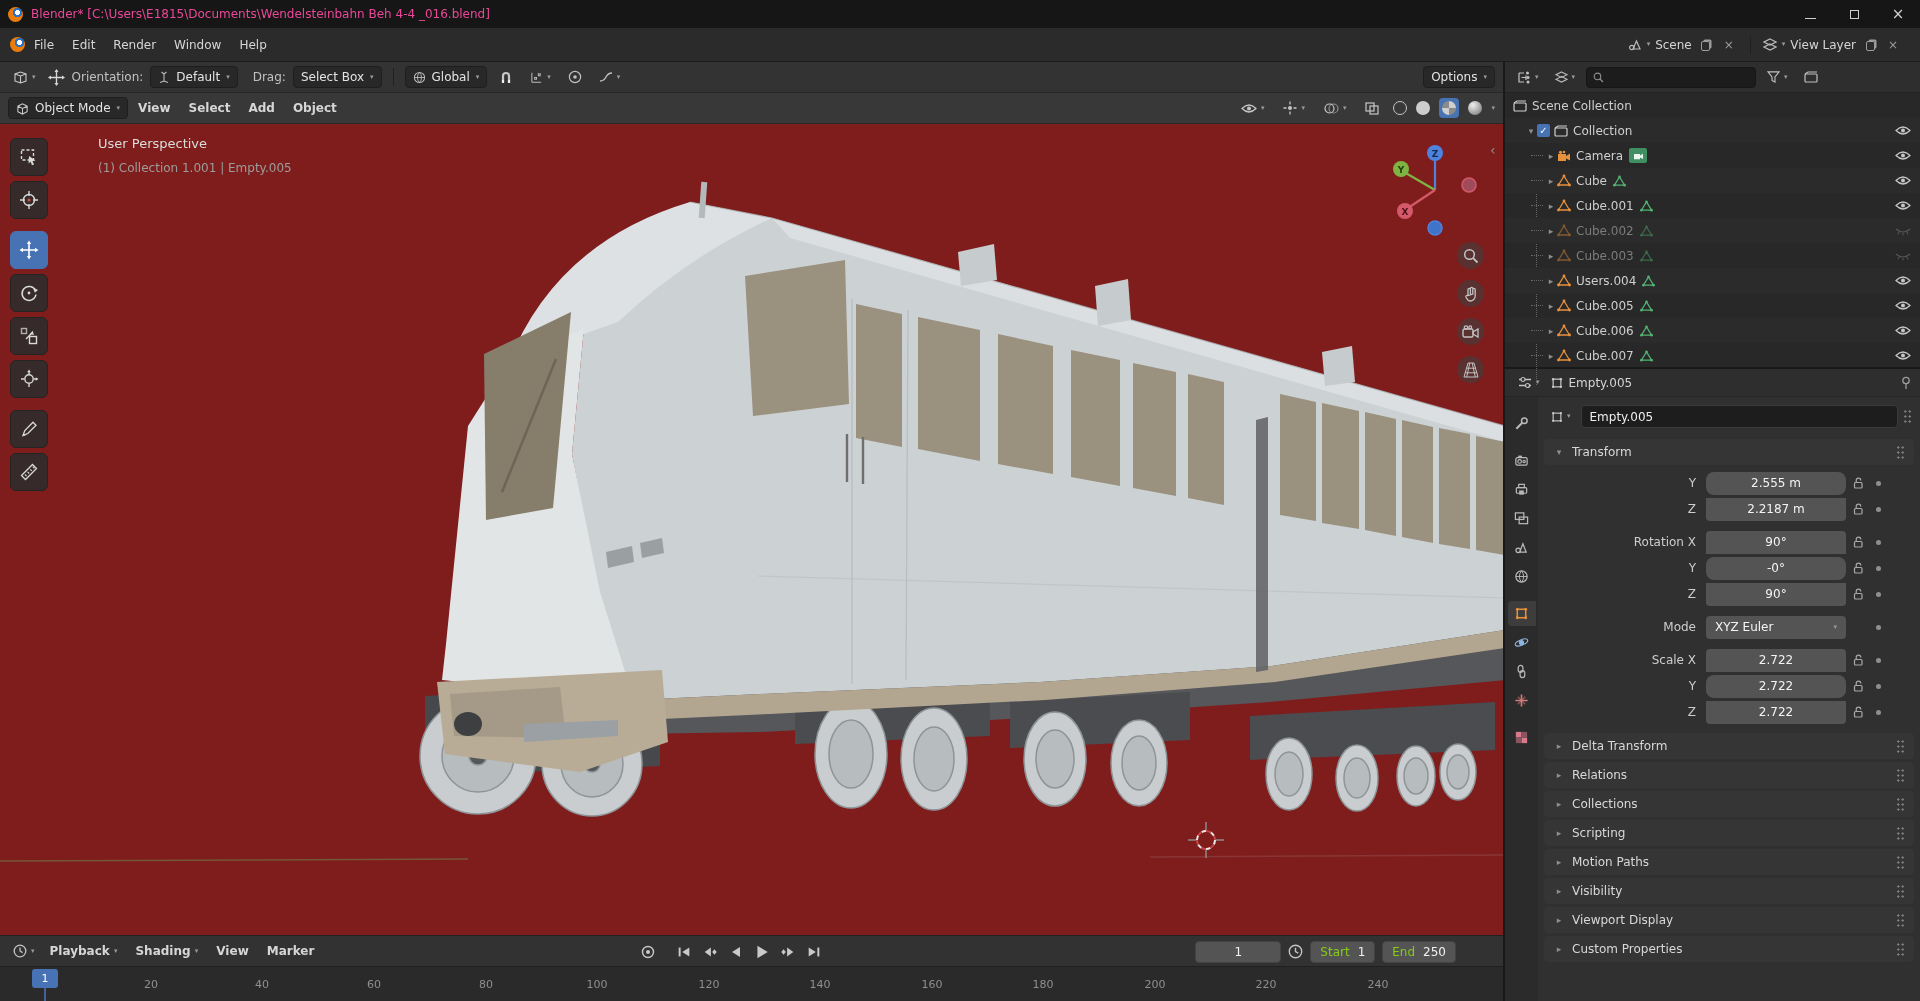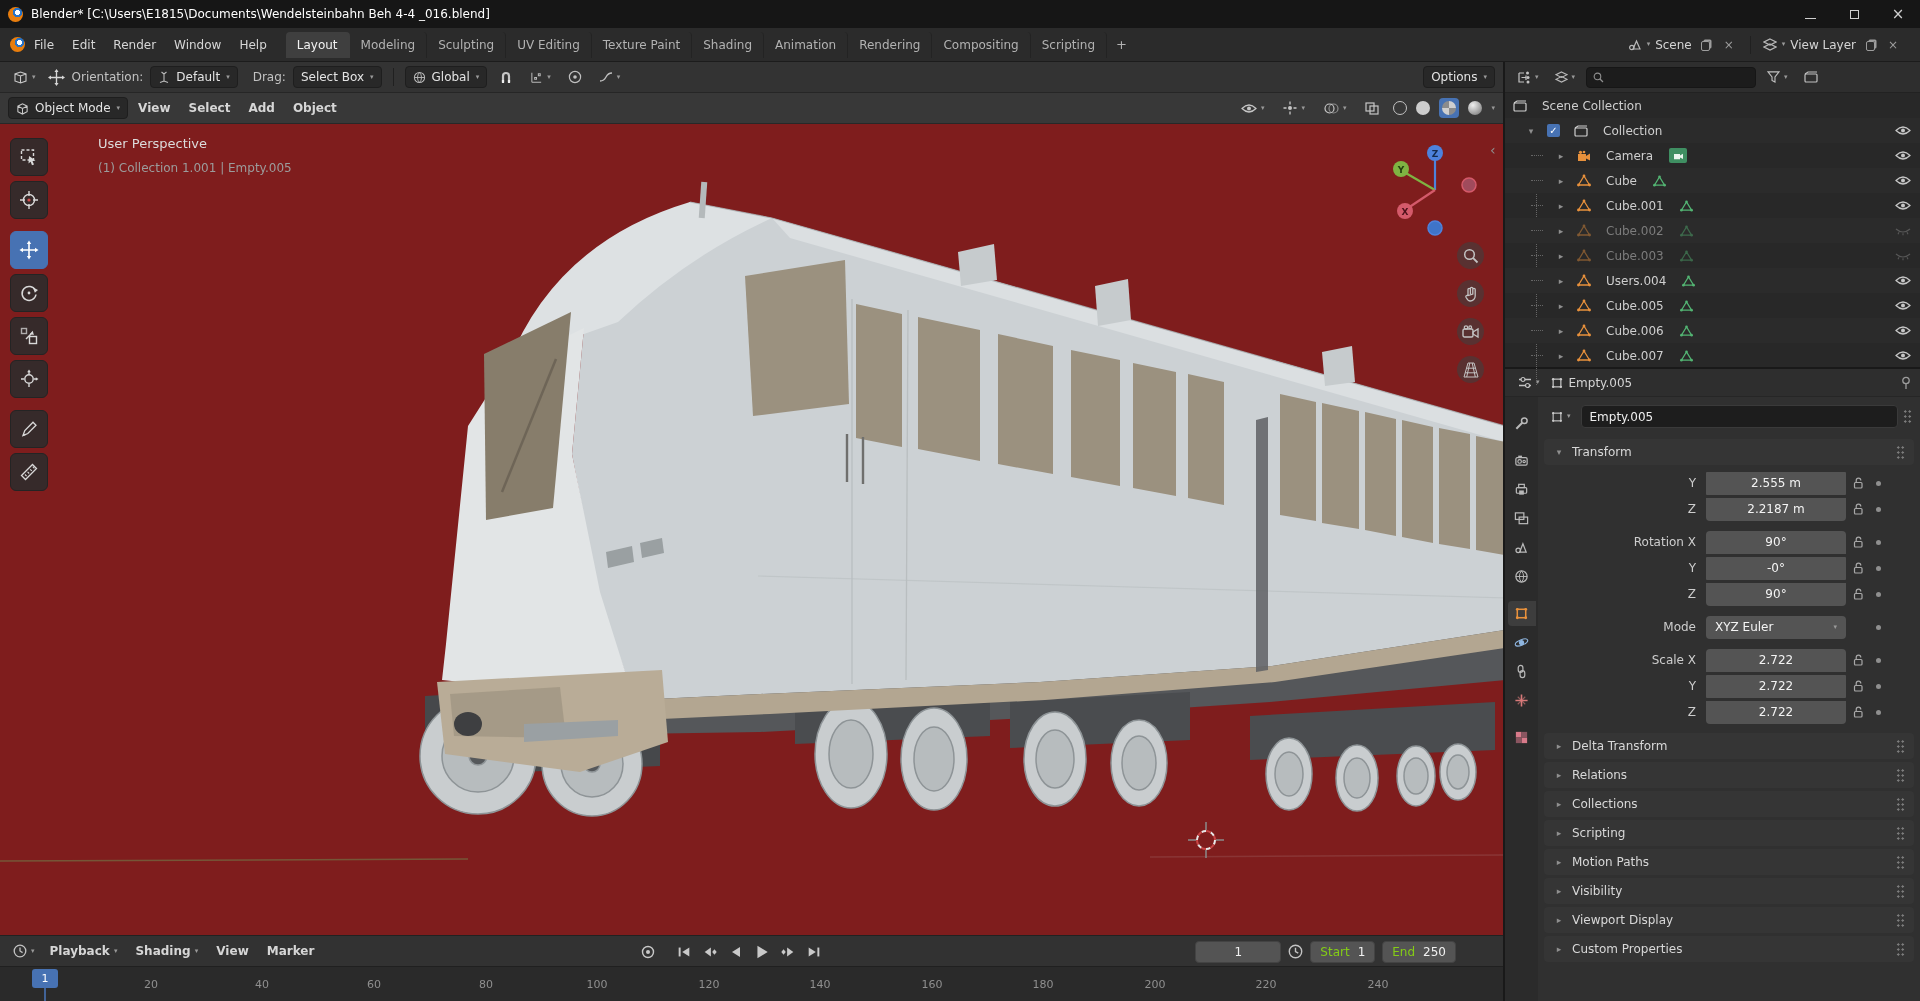--- a/index.html
+++ b/index.html
@@ -4,21 +4,21 @@
 <style>
   * { margin:0; padding:0; box-sizing:border-box; }
   html,body { width:1920px; height:1001px; overflow:hidden; background:#111;
     font-family:"DejaVu Sans","Liberation Sans",sans-serif; font-size:12px; color:#d4d4d4;
     -webkit-font-smoothing:antialiased; user-select:none; }
   .app { width:1920px; height:1001px; display:flex; flex-direction:column; background:#2b2b2b; }
 
   
   .titlebar { height:28px; flex:0 0 28px; background:#161616; display:flex; align-items:center; padding-left:8px; gap:8px; }
   .blogo { width:15px; height:15px; border-radius:50%; background:radial-gradient(circle at 63% 36%, #ffffff 0 2.4px, #2a73c4 2.6px 4.6px, #e87d0d 4.8px 8px); }
-  .title-text { color:#ffffff; font-size:12px; }
+  .title-text { color:#ec4899; font-size:12px; }
   .win-controls { margin-left:auto; display:flex; height:28px; }
   .win-btn { width:44px; height:28px; display:flex; align-items:center; justify-content:center; color:#cfcfcf; }
   .wb-min { width:11px; border-top:1px solid #cfcfcf; margin-top:8px; }
   .wb-max { width:9px; height:9px; border:1px solid #cfcfcf; }
   .wb-close { font-size:15px; line-height:1; }
 
   
   .topbar { height:34px; flex:0 0 34px; background:#2b2b2b; display:flex; align-items:center; border-bottom:1px solid #1c1c1c; padding:0 6px; }
   .menu-item { padding:0 9px; height:24px; display:flex; align-items:center; color:#d6d6d6; border-radius:3px; }
   .ws-tabs { display:flex; align-items:center; margin-left:10px; height:100%; }
@@ -80,21 +80,21 @@
   .ruler-mark { position:absolute; top:50%; transform:translate(-50%,-50%); color:#8f8f8f; font-size:11px; }
   .playhead { position:absolute; left:45px; top:2px; transform:translateX(-50%); background:#4772b3; color:#fff; min-width:26px; height:19px; border-radius:3px; display:flex; align-items:center; justify-content:center; font-size:11px; }
   .playhead-line { position:absolute; left:44px; top:2px; bottom:0; width:2px; background:#4772b3cc; }
 
   
   .outliner { height:307px; flex:0 0 307px; background:#282828; border-bottom:2px solid #191919; display:flex; flex-direction:column; }
   .ol-header { height:31px; flex:0 0 31px; background:#2e2e2e; display:flex; align-items:center; gap:6px; padding:0 7px; border-bottom:1px solid #222; }
   .search-box { flex:1; max-width:170px; height:21px; background:#1c1c1c; border:1px solid #161616; border-radius:4px; display:flex; align-items:center; gap:5px; padding:0 6px; }
   .tree { position:relative; flex:1; }
   .tree-vline { position:absolute; left:31px; top:93px; height:199px; border-left:1px dotted #666; }
-  .o-row { height:25px; display:flex; align-items:center; position:relative; padding-right:34px; color:#cfcfcf;gap:10px; }
+  .o-row { height:25px; display:flex; align-items:center; position:relative; padding-right:34px; color:#cfcfcf; }
   .o-row:nth-child(odd) { background:#2b2b2b; }
   .o-row .lab { margin-left:5px; }
   .o-row.dim { color:#7c7c7c; }
   .o-row.dim svg { opacity:.45; }
   .tri { color:#8f8f8f; font-size:9px; width:12px; text-align:center; flex:0 0 12px; }
   .stub { width:12px; border-top:1px dotted #666; margin-right:2px; }
   .eye { position:absolute; right:9px; display:flex; }
   .cb { width:13px; height:13px; background:#4772b3; border-radius:2px; color:#fff; font-size:10px; display:flex; align-items:center; justify-content:center; margin-right:4px; }
   .data-ic { margin-left:6px; display:flex; }
   .cam-data { width:18px; height:15px; background:#3f8f62; border-radius:2px; display:flex; align-items:center; justify-content:center; margin-left:6px; }
@@ -111,21 +111,21 @@
   .name-row { display:flex; align-items:center; gap:5px; padding:0 8px 8px 8px; }
   .name-field { flex:1; height:23px; background:#1d1d1d; border:1px solid #3a3a3a; border-radius:4px; display:flex; align-items:center; padding:0 8px; color:#ededed; }
   .grip { width:9px; height:15px; background-image:radial-gradient(circle, #7c7c7c 1px, transparent 1.3px); background-size:4.5px 5px; }
   .p-section { height:26px; flex:0 0 26px; margin:3px 6px 0; background:#353535; border-radius:4px; display:flex; align-items:center; gap:7px; padding:0 9px; color:#d8d8d8; }
   .p-section .grip { margin-left:auto; }
   .t-rows { padding:6px 10px 4px 0; }
   .t-row { display:flex; align-items:center; height:24px; margin-bottom:2px; }
   .t-row.gap-top { margin-top:9px; }
   .t-label { width:168px; flex:0 0 168px; text-align:right; padding-right:10px; color:#cdcdcd; }
   .t-field { width:140px; flex:0 0 140px; height:23px; background:#545454; color:#f4f4f4; display:flex; align-items:center; justify-content:center; }
-  .rt { border-radius:4px 4px 0 0; } .rm { border-radius:1px; } .rb { border-radius:0 0 4px 4px; }
+  .rt { border-radius:4px 4px 0 0; } .rm { border-radius:8px; } .rb { border-radius:0 0 4px 4px; }
   .ra { border-radius:4px; }
   .dd-field { justify-content:space-between; padding:0 9px; }
   .t-lock { width:24px; display:flex; justify-content:center; }
   .t-dot { width:16px; display:flex; justify-content:center; }
   .dot { width:5px; height:5px; border-radius:50%; background:#8f8f8f; }
 
   svg { display:block; }
   text { font-family:"DejaVu Sans","Liberation Sans",sans-serif; }
 </style>
 </head>
@@ -149,33 +149,20 @@
     </div>
   </div>
 
   <div class="topbar">
     <span class="blogo" style="margin-left:4px"></span>
     <span class="menu-item">File</span>
     <span class="menu-item">Edit</span>
     <span class="menu-item">Render</span>
     <span class="menu-item">Window</span>
     <span class="menu-item">Help</span>
-    <div class="ws-tabs">
-      <span class="ws-tab active">Layout</span>
-      <span class="ws-tab">Modeling</span>
-      <span class="ws-tab">Sculpting</span>
-      <span class="ws-tab">UV Editing</span>
-      <span class="ws-tab">Texture Paint</span>
-      <span class="ws-tab">Shading</span>
-      <span class="ws-tab">Animation</span>
-      <span class="ws-tab">Rendering</span>
-      <span class="ws-tab">Compositing</span>
-      <span class="ws-tab">Scripting</span>
-      <span class="ws-add">+</span>
-    </div>
     <div class="top-right">
       <div class="sel-blk">
         <svg width="14" height="13" viewBox="0 0 14 13">
             <polygon points="5,11 8.5,3 12,11" fill="none" stroke="#b9b9b9" stroke-width="1.2"></polygon>
             <circle cx="3.8" cy="9.5" r="2.2" fill="none" stroke="#b9b9b9" stroke-width="1.2"></circle>
           </svg>
         <span class="chv">▾</span>
         <span>Scene</span>
         <span class="mini-btn">
             <span class="copy-ic"></span>

